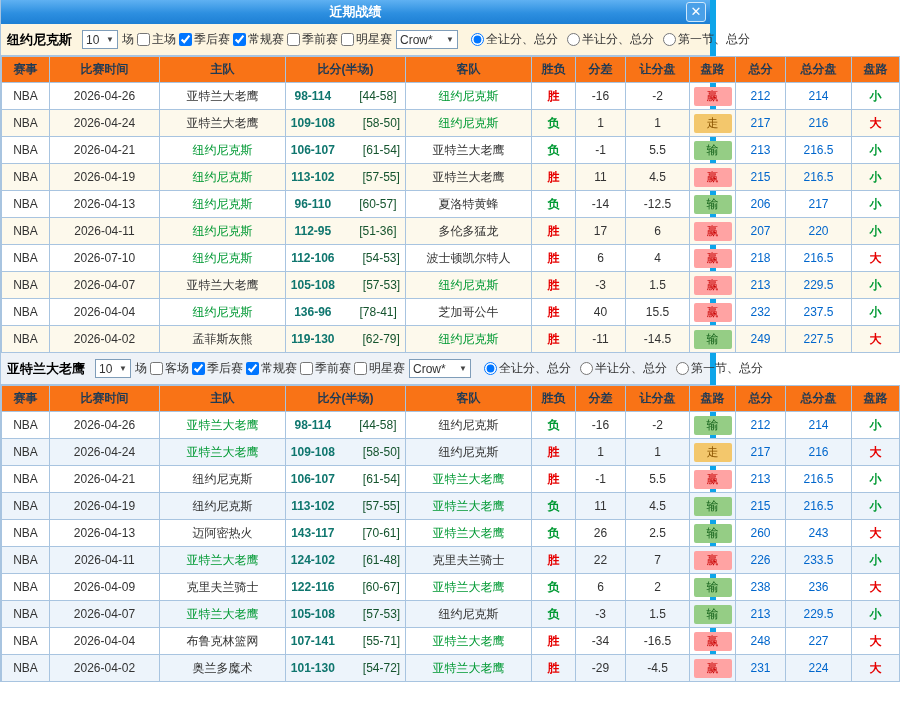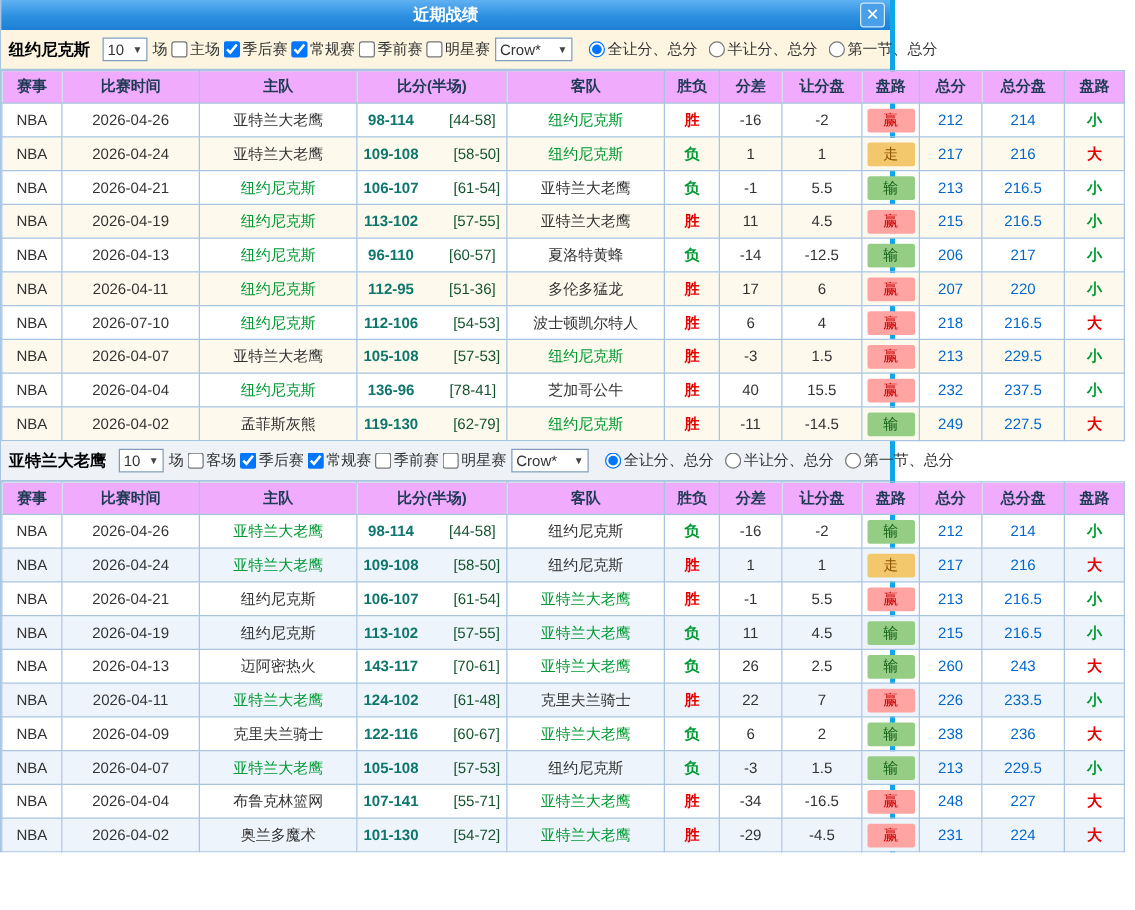--- a/index.html
+++ b/index.html
@@ -4,21 +4,21 @@
 <style>
   * { box-sizing: border-box; }
   html,body { margin:0; padding:0; }
   body {
     width: 908px;
     font-family: "Liberation Sans", "DejaVu Sans", sans-serif;
     background: #fff;
     font-size: 12px;
     color: #333;
   }
-  .window { width: 716px; border-left:1px solid #a8c4e0; border-right:4px solid #0ea5e9; }
+  .window { width: 716px; border-left:1px solid #a8c4e0; border-right:6px solid #0ea5e9; }
   .titlebar {
     height: 24px;
     background: linear-gradient(180deg, #5fb1f2 0%, #2d8fe0 55%, #1d7fd4 100%);
     position: relative;
     display: flex; align-items: center; justify-content: center;
     color: #fff; font-weight: bold; font-size: 13px;
   }
   .close-btn {
     position: absolute; right: 4px; top: 2px;
     width: 20px; height: 20px;
@@ -50,21 +50,21 @@
   table {
     width: 100%; border-collapse: collapse; table-layout: fixed;
     font-size: 12px;
   }
   th, td {
     border: 1px solid #a8c4e0;
     text-align: center; vertical-align: middle;
     height: 27px; padding: 0 1px;
     overflow: hidden; white-space: nowrap;
   }
-  th { background: #f0abfc; color: #1e3a55; font-weight: bold; height: 26px; }
+  th { background: #f97316; color: #1e3a55; font-weight: bold; height: 26px; }
   .sec0 tbody tr:nth-child(even) td { background: #fdf9ec; }
   .sec1 tbody tr:nth-child(even) td { background: #edf4fb; }
   td.red   { color: #e60000; font-weight: bold; }
   td.green { color: #009933; font-weight: bold; }
   td.blue  { color: #0066cc; }
   td.focal { color: #009933; }
   td.team  { color: #333; }
   .score { font-weight: bold; color: #0f766e; }
   .half  { color: #14532d; margin-left: 4px; padding-left: 24px; }
   .chip {

